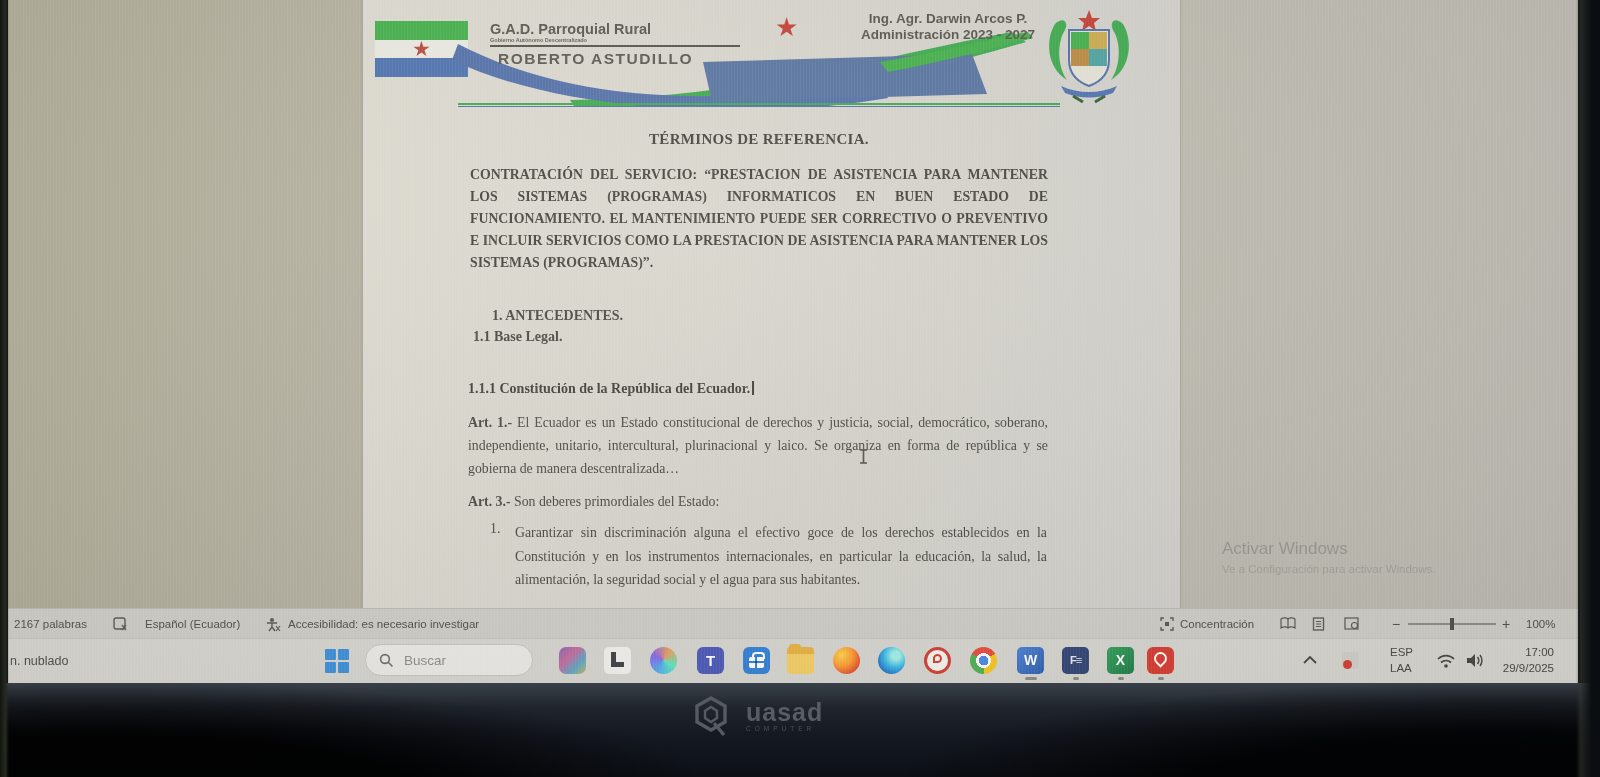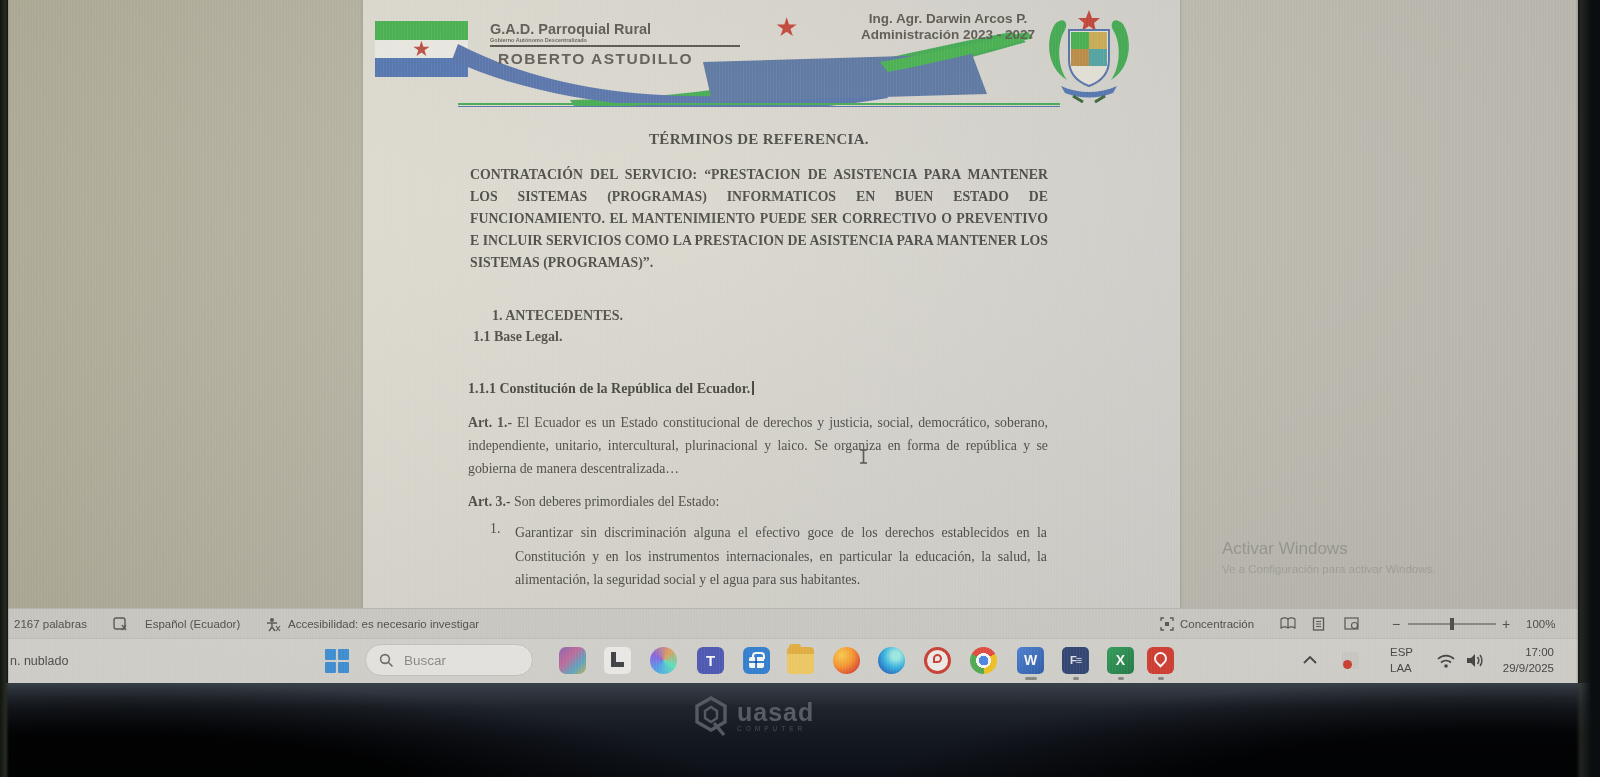--- a/index.html
+++ b/index.html
@@ -134,21 +134,21 @@
                  background:#cfcec9; border-radius:3px; }
   .tray-redapp::after { content:""; position:absolute; left:1px; bottom:0px; width:9px; height:9px;
                         border-radius:50%; background:#d23b2f; }
 
   
   .bezel { position:absolute; left:0; top:683px; width:1600px; height:94px;
            background:linear-gradient(180deg,#3a4049 0%,#20252d 26%,#151922 55%,#0c1016 100%); }
   .bezel::before { content:""; position:absolute; inset:0;
       background:radial-gradient(55% 160% at 6% 110%, rgba(0,0,0,.9) 0 35%, rgba(0,0,0,0) 70%),
                  radial-gradient(55% 160% at 94% 110%, rgba(0,0,0,.85) 0 35%, rgba(0,0,0,0) 70%); }
-  .brand { position:absolute; left:692px; top:12px; display:flex; align-items:center; gap:7px; }
+  .brand { position:absolute; left:692px; top:12px; display:flex; align-items:center; gap:16px; }
   .brand-text { color:#585d63; font-size:25px; font-weight:bold; letter-spacing:1px; line-height:24px; }
   .brand-sub  { color:#4b5056; font-size:6.5px; letter-spacing:4px; margin-top:1px; }
   .edge-left  { position:absolute; left:0; top:0; width:9px; height:777px; z-index:70;
                 background:linear-gradient(90deg,#11150f 0%,#262a22 60%,rgba(0,0,0,0) 100%); }
   .edge-right { position:absolute; right:0; top:0; width:24px; height:777px; z-index:70;
                 background:linear-gradient(270deg,#0b0e11 35%,#34373299 80%,rgba(0,0,0,0) 100%); }
 </style>
 </head>
 <body>
 

